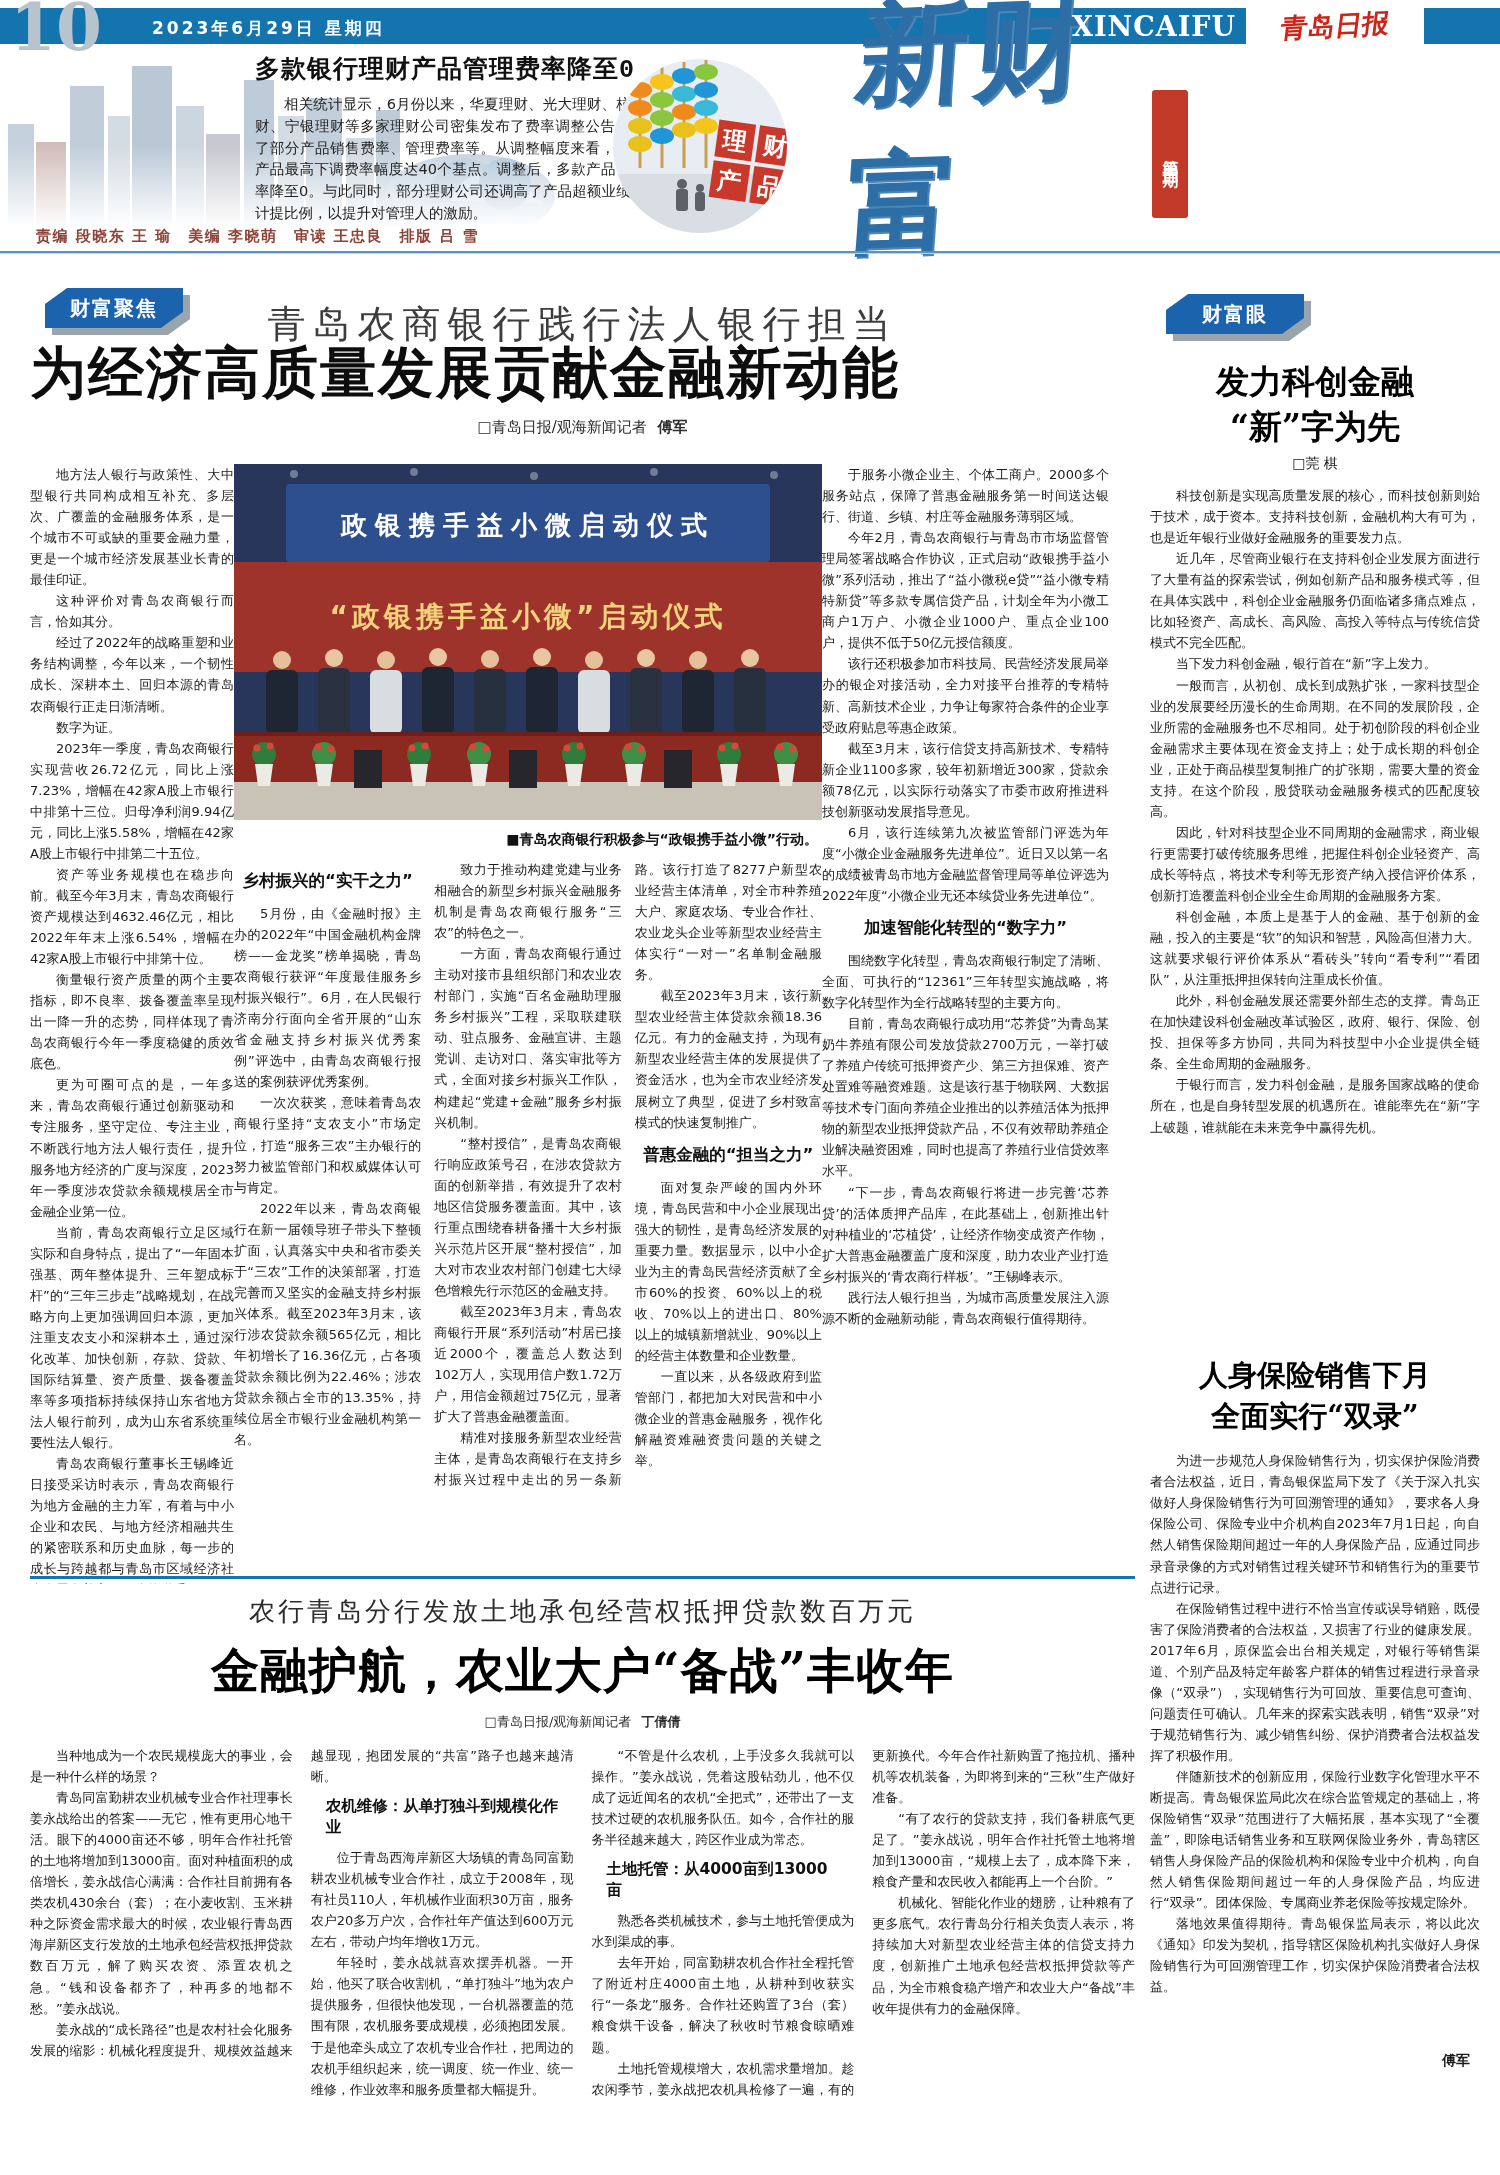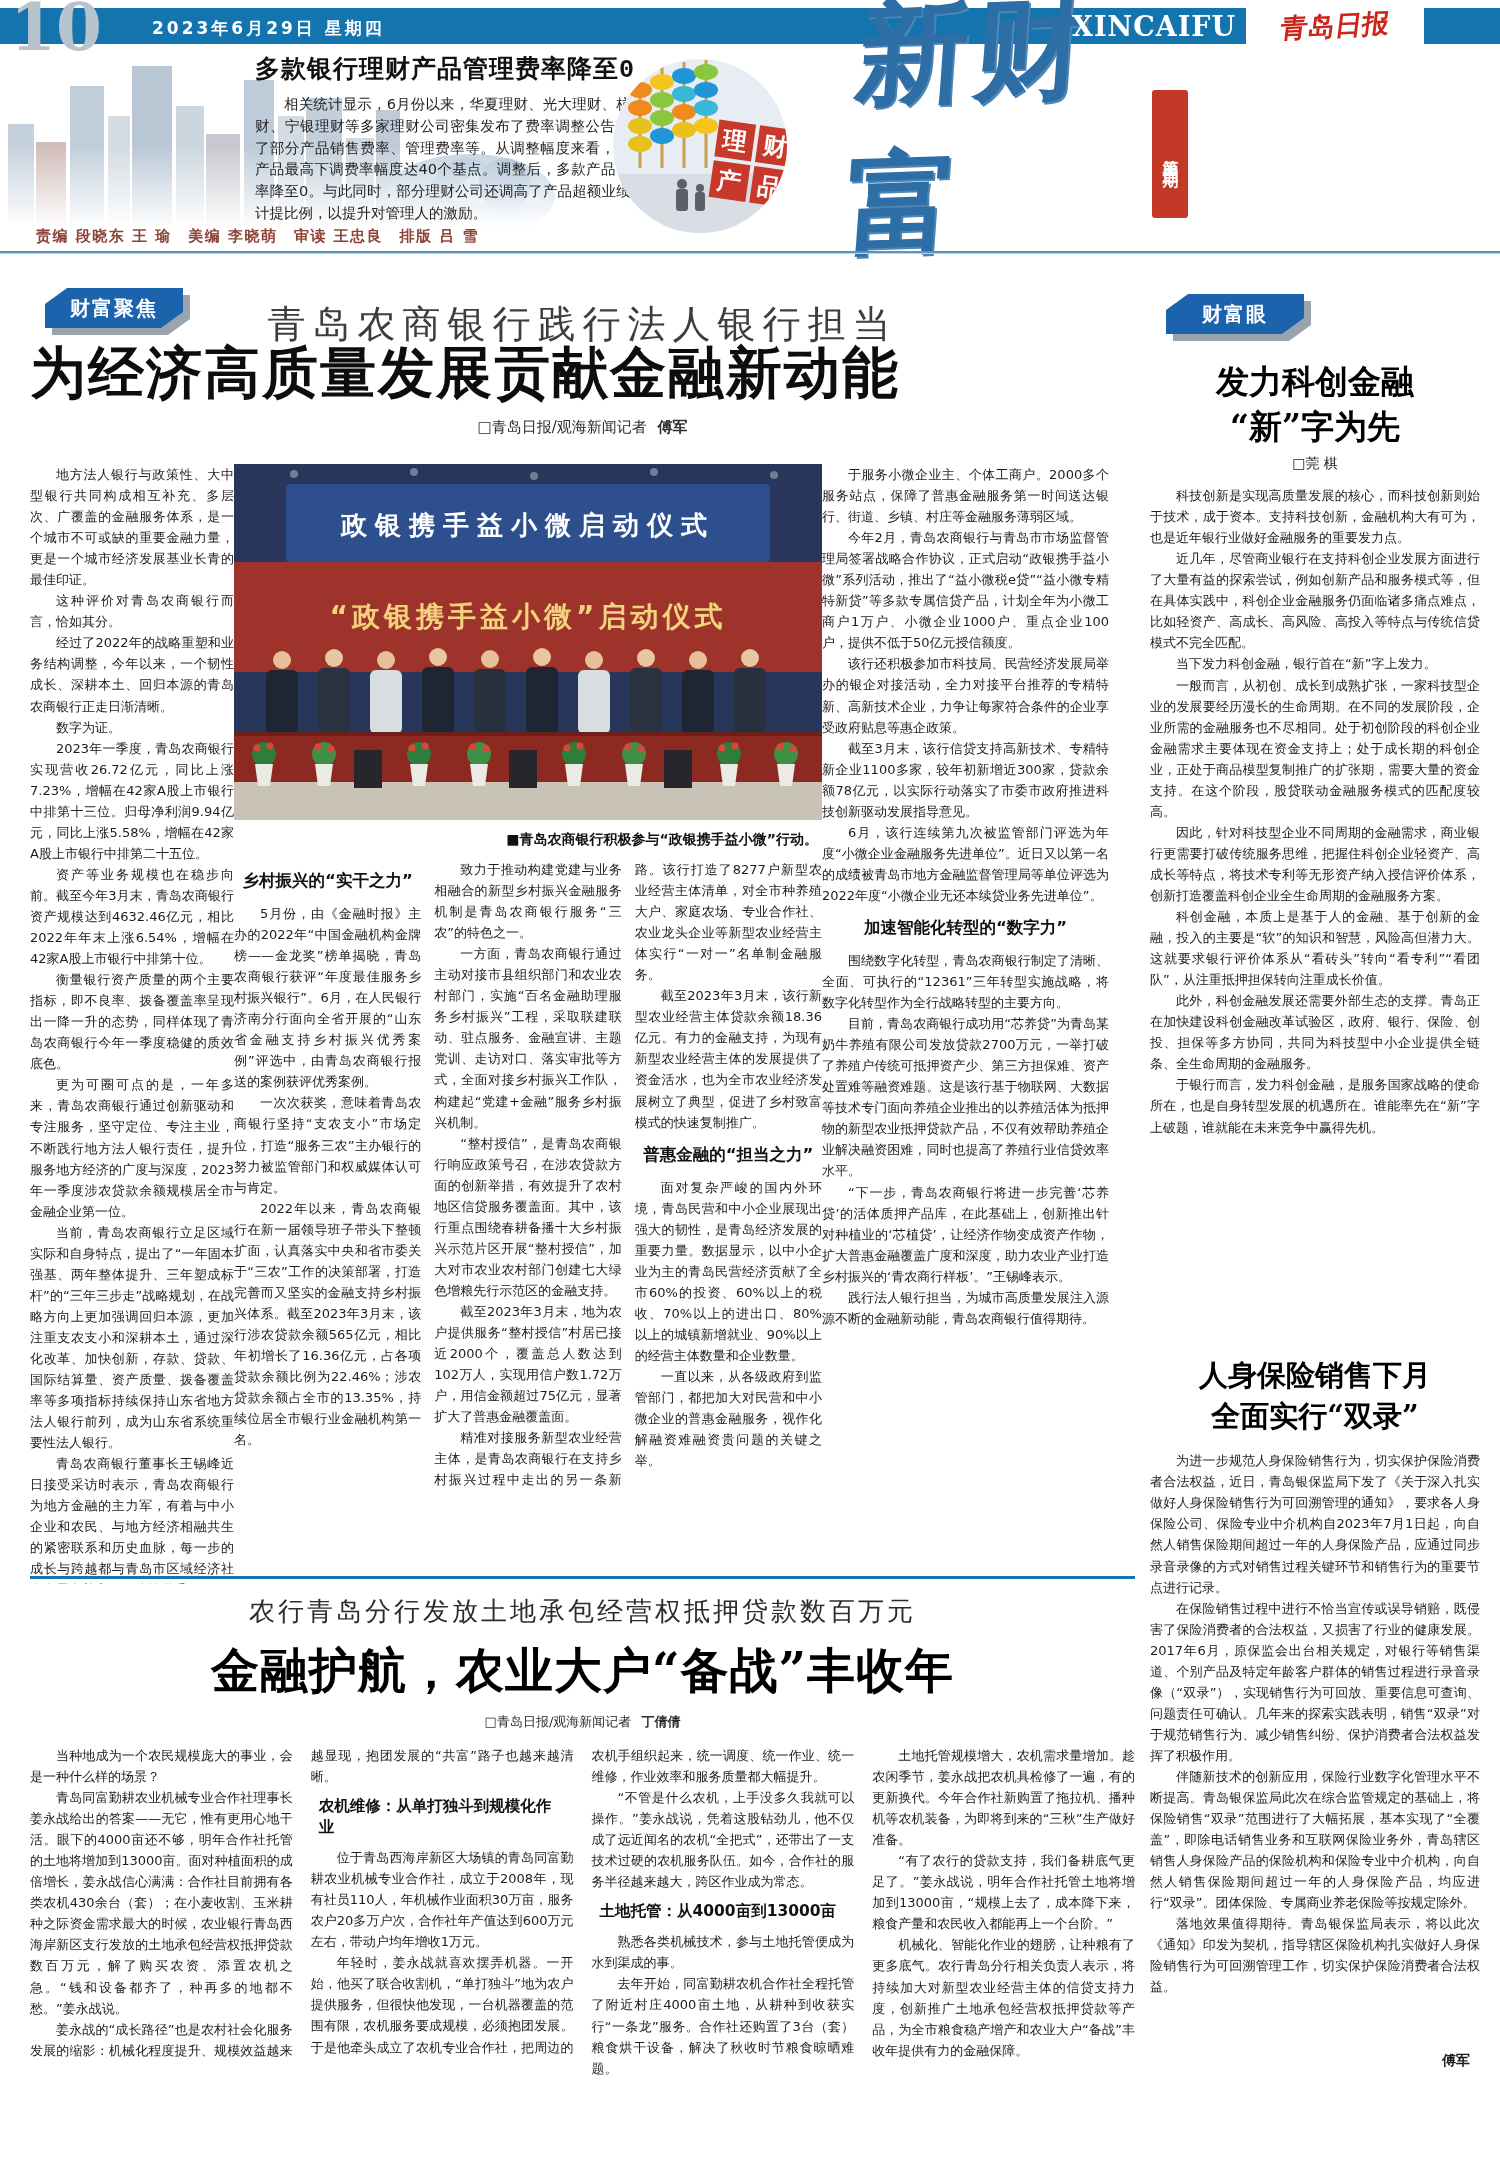--- a/index.html
+++ b/index.html
@@ -40,21 +40,21 @@
   
   .focus-kicker{position:absolute;left:30px;top:299px;width:1105px;text-align:center;font-size:38px;
                 color:#3d3d3d;letter-spacing:7px;}
   .focus-headline{position:absolute;left:30px;top:336px;width:1105px;text-align:left;font-size:56px;
                   font-weight:900;letter-spacing:2px;color:#0d0d0d;}
   .focus-byline{position:absolute;left:30px;top:418px;width:1105px;text-align:center;font-size:15px;color:#2e2e2e;}
   .focus-byline b{margin-left:6px;}
   .focus-body{position:absolute;left:30px;top:464px;width:1105px;height:1120px;display:flex;}
   .bp{margin:0;font-size:13px;line-height:1.62;text-align:justify;text-indent:2em;color:#1c1c1c;}
   .colhead{font-size:16.5px;font-weight:bold;text-align:center;margin:11px 0;color:#111;break-inside:avoid;}
-  .subhead2{font-size:15.5px;font-weight:bold;margin:9px 8px;color:#111;break-inside:avoid;}
+  .subhead2{font-size:15.5px;font-weight:bold;margin:9px 15px;color:#111;break-inside:avoid;}
   .fb-left{width:204px;overflow:hidden;}
   .fb-center{width:588px;}
   .fb-right{width:287px;overflow:hidden;}
   .caption{font-size:14px;font-weight:600;text-align:right;margin:7px 4px 10px 0;color:#111;}
   .threecol{column-count:3;column-gap:13px;height:688px;overflow:hidden;}
   .mid-rule{position:absolute;left:30px;top:1576px;width:1105px;height:3px;background:#1474ae;}
   
   .harvest{position:absolute;left:30px;top:1594px;width:1105px;}
   .h-kicker{margin:0;text-align:center;font-size:26px;color:#2c2c2c;letter-spacing:3px;}
   .h-headline{margin:10px 0 10px;text-align:center;font-family:"DejaVu Serif","Liberation Serif",serif;
@@ -318,21 +318,21 @@
     </svg>
     <div class="caption">■青岛农商银行积极参与“政银携手益小微”行动。</div>
     <div class="threecol">
         <div class="colhead">乡村振兴的“实干之力”</div>
         <p class="bp">5月份，由《金融时报》主办的2022年“中国金融机构金牌榜——金龙奖”榜单揭晓，青岛农商银行获评“年度最佳服务乡村振兴银行”。6月，在人民银行济南分行面向全省开展的“山东省金融支持乡村振兴优秀案例”评选中，由青岛农商银行报送的案例获评优秀案例。</p>
         <p class="bp">一次次获奖，意味着青岛农商银行坚持“支农支小”市场定位，打造“服务三农”主办银行的努力被监管部门和权威媒体认可与肯定。</p>
         <p class="bp">2022年以来，青岛农商银行在新一届领导班子带头下整顿扩面，认真落实中央和省市委关于“三农”工作的决策部署，打造完善而又坚实的金融支持乡村振兴体系。截至2023年3月末，该行涉农贷款余额565亿元，相比年初增长了16.36亿元，占各项贷款余额比例为22.46%；涉农贷款余额占全市的13.35%，持续位居全市银行业金融机构第一名。</p>
         <p class="bp">致力于推动构建党建与业务相融合的新型乡村振兴金融服务机制是青岛农商银行服务“三农”的特色之一。</p>
         <p class="bp">一方面，青岛农商银行通过主动对接市县组织部门和农业农村部门，实施“百名金融助理服务乡村振兴”工程，采取联建联动、驻点服务、金融宣讲、主题党训、走访对口、落实审批等方式，全面对接乡村振兴工作队，构建起“党建+金融”服务乡村振兴机制。</p>
         <p class="bp">“整村授信”，是青岛农商银行响应政策号召，在涉农贷款方面的创新举措，有效提升了农村地区信贷服务覆盖面。其中，该行重点围绕春耕备播十大乡村振兴示范片区开展“整村授信”，加大对市农业农村部门创建七大绿色增粮先行示范区的金融支持。</p>
-        <p class="bp">截至2023年3月末，地为农户提供服务“整村授信”村居已接近2000个，覆盖总人数达到102万人，实现用信户数1.72万户，用信金额超过75亿元，显著扩大了普惠金融覆盖面。</p>
+        <p class="bp">截至2023年3月末，青岛农商银行开展“系列活动”村居已接近2000个，覆盖总人数达到102万人，实现用信户数1.72万户，用信金额超过75亿元，显著扩大了普惠金融覆盖面。</p>
         <p class="bp">精准对接服务新型农业经营主体，是青岛农商银行在支持乡村振兴过程中走出的另一条新路。该行打造了8277户新型农业经营主体清单，对全市种养殖大户、家庭农场、专业合作社、农业龙头企业等新型农业经营主体实行“一对一”名单制金融服务。</p>
         <p class="bp">截至2023年3月末，该行新型农业经营主体贷款余额18.36亿元。有力的金融支持，为现有新型农业经营主体的发展提供了资金活水，也为全市农业经济发展树立了典型，促进了乡村致富模式的快速复制推广。</p>
         <div class="colhead">普惠金融的“担当之力”</div>
         <p class="bp">面对复杂严峻的国内外环境，青岛民营和中小企业展现出强大的韧性，是青岛经济发展的重要力量。数据显示，以中小企业为主的青岛民营经济贡献了全市60%的投资、60%以上的税收、70%以上的进出口、80%以上的城镇新增就业、90%以上的经营主体数量和企业数量。</p>
         <p class="bp">一直以来，从各级政府到监管部门，都把加大对民营和中小微企业的普惠金融服务，视作化解融资难融资贵问题的关键之举。</p>
       </div>
   </div>
   <div class="fb-right">
       <p class="bp">于服务小微企业主、个体工商户。2000多个服务站点，保障了普惠金融服务第一时间送达银行、街道、乡镇、村庄等金融服务薄弱区域。</p>
       <p class="bp">今年2月，青岛农商银行与青岛市市场监督管理局签署战略合作协议，正式启动“政银携手益小微”系列活动，推出了“益小微税e贷”“益小微专精特新贷”等多款专属信贷产品，计划全年为小微工商户1万户、小微企业1000户、重点企业100户，提供不低于50亿元授信额度。</p>

